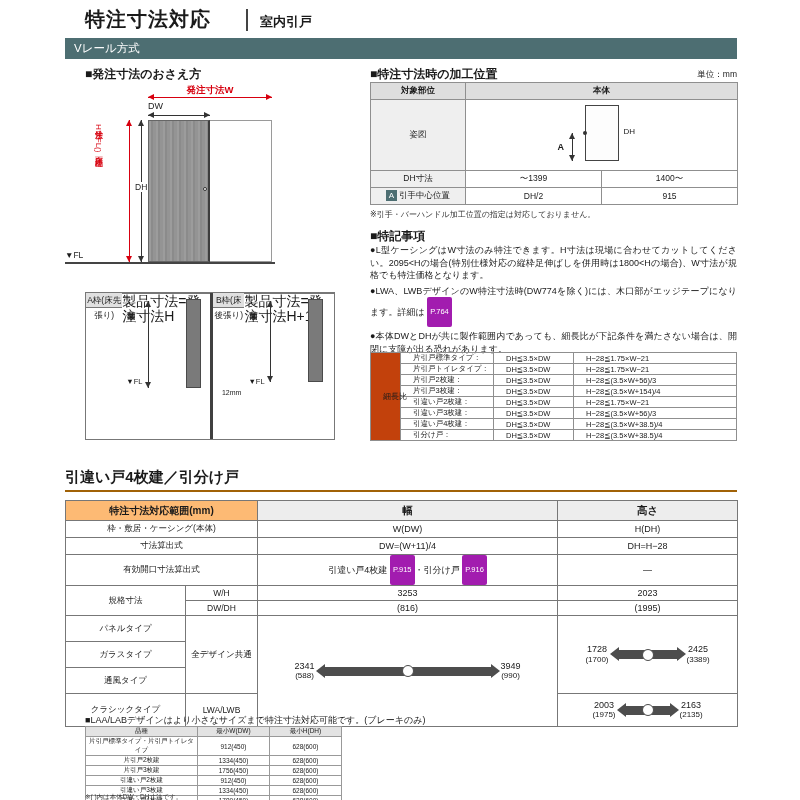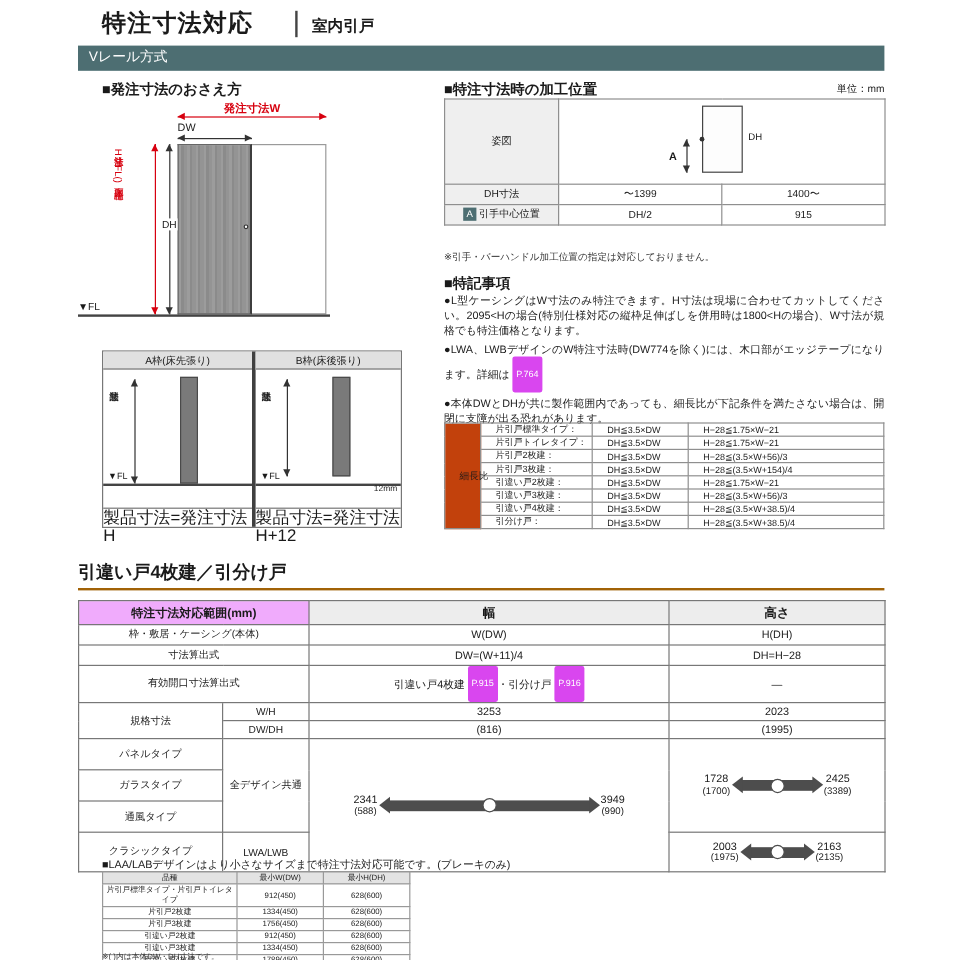--- a/index.html
+++ b/index.html
@@ -51,48 +51,48 @@
   .sketch{position:relative;height:70px}
   .sk-door{position:absolute;left:50%;margin-left:-17px;top:5px;width:34px;height:56px;border:1.5px solid #444;background:#fdfdfd}
   .sk-dh{position:absolute;left:50%;margin-left:22px;top:27px;font-size:8px}
   .sk-a{position:absolute;left:50%;margin-left:-44px;top:42px;font-size:9px;font-weight:bold}
   .sk-dot{position:absolute;left:50%;margin-left:-19px;top:31px;width:4px;height:4px;border-radius:50%;background:#333}
   .pnote{left:370px;top:209px;width:367px;font-size:8px;color:#333}
 
   
   .notes{left:370px;top:244px;width:367px;font-size:9px;line-height:12.5px}
   .notes p{margin-bottom:3px;text-align:justify}
-  .pbadge{display:inline-block;background:#d946ef;color:#fff;font-size:7.5px;line-height:10px;padding:10px 3px;border-radius:2px;vertical-align:1px}
+  .pbadge{display:inline-block;background:#a21caf;color:#fff;font-size:7.5px;line-height:10px;padding:10px 3px;border-radius:2px;vertical-align:1px}
   .abadge{display:inline-block;width:11px;height:11px;background:#4d6e72;color:#fff;font-size:8px;line-height:11px;text-align:center;margin-right:2px}
 
   
   .stable{left:370px;top:352px;width:367px;font-size:7.5px;table-layout:fixed}
   .stable td{height:11px;padding:0 12px;white-space:nowrap}
   .slab{background:#c2410c;text-align:center;font-size:8px}
 
   
   .fbox{left:85px;top:292px;width:250px;height:148px;border:1px solid #777;display:flex}
-  .fcol{width:50%;display:flex;flex-direction:column}
+  .fcol{width:50%;display:flex;flex-direction:row}
   .fcol + .fcol{border-left:3px solid #404040}
   .fhead{height:15px;background:#e0e0e0;font-size:8.5px;text-align:center;line-height:15px;border-bottom:1px solid #777}
   .fbody{position:relative;flex:1}
   .fprod{position:absolute;left:3px;top:12px;font-size:8px;line-height:10px}
   .fslab{position:absolute;left:64px;top:6px;width:15px;background:#7a7a7a;border:1px solid #4a4a4a}
   .ffloor{position:absolute;left:0;right:0;top:95px;height:1.5px;background:#444}
   .ffl{position:absolute;left:4px;top:84px;font-size:7.5px}
   .f12{position:absolute;right:3px;top:96px;font-size:7px}
   .fcap{height:16px;border-top:1px solid #777;font-size:14px;text-align:left;line-height:15px}
 
   
   .sec2{left:65px;top:468px;width:672px;border-bottom:2px solid #a16207;padding-bottom:3px;font-size:15px;font-weight:bold}
 
   
   .rtable{left:65px;top:500px;width:672px;font-size:9px;table-layout:fixed}
   .rtable td{text-align:center;padding:0 2px;border:1px solid #777}
-  .hdr{background:#f0abfc;font-weight:bold;font-size:10px;height:20px}
+  .hdr{background:#fdba74;font-weight:bold;font-size:10px;height:20px}
   .hdr2{background:#ededed;font-weight:bold;font-size:10.5px}
   .lbl{font-size:8.5px}
   .h17{height:17px}.h18{height:18px}.h15{height:15px}.h26{height:26px}.h33{height:33px}
 
   .rb{display:flex;align-items:center;justify-content:center;gap:9px}
   .rbl{font-size:9px;line-height:10.5px;text-align:center}
   .rbl div:last-child{font-size:8px}
   .rbar{position:relative;height:9px;background:#4d4d4d}
   .rbar::before{content:"";position:absolute;left:-8px;top:-3px;border-top:7.5px solid transparent;border-bottom:7.5px solid transparent;border-right:9px solid #4d4d4d}
   .rbar::after{content:"";position:absolute;right:-8px;top:-3px;border-top:7.5px solid transparent;border-bottom:7.5px solid transparent;border-left:9px solid #4d4d4d}
@@ -138,20 +138,24 @@
 <div class="abs sec-h" style="left:370px;top:66px">■特注寸法時の加工位置</div>
 <div class="abs unit">単位：mm</div>
 
 <table class="abs ptable">
   <colgroup>
       <col style="width:95px">
       <col style="width:136px">
       <col style="width:136px">
     </colgroup>
   <tbody>
+      <tr>
+    <td class="ph">対象部位</td>
+    <td class="ph" colspan="2">本体</td>
+  </tr>
   <tr>
     <td class="plab figcell">姿図</td>
     <td colspan="2" class="figcell">
       <div class="sketch">
         <div class="sk-door"></div>
         <div class="sk-dh">DH</div>
         <div class="varr blk" style="left:50%;margin-left:-30px;top:33px;height:28px"></div>
         <div class="sk-a">A</div>
         <div class="sk-dot"></div>
       </div>

